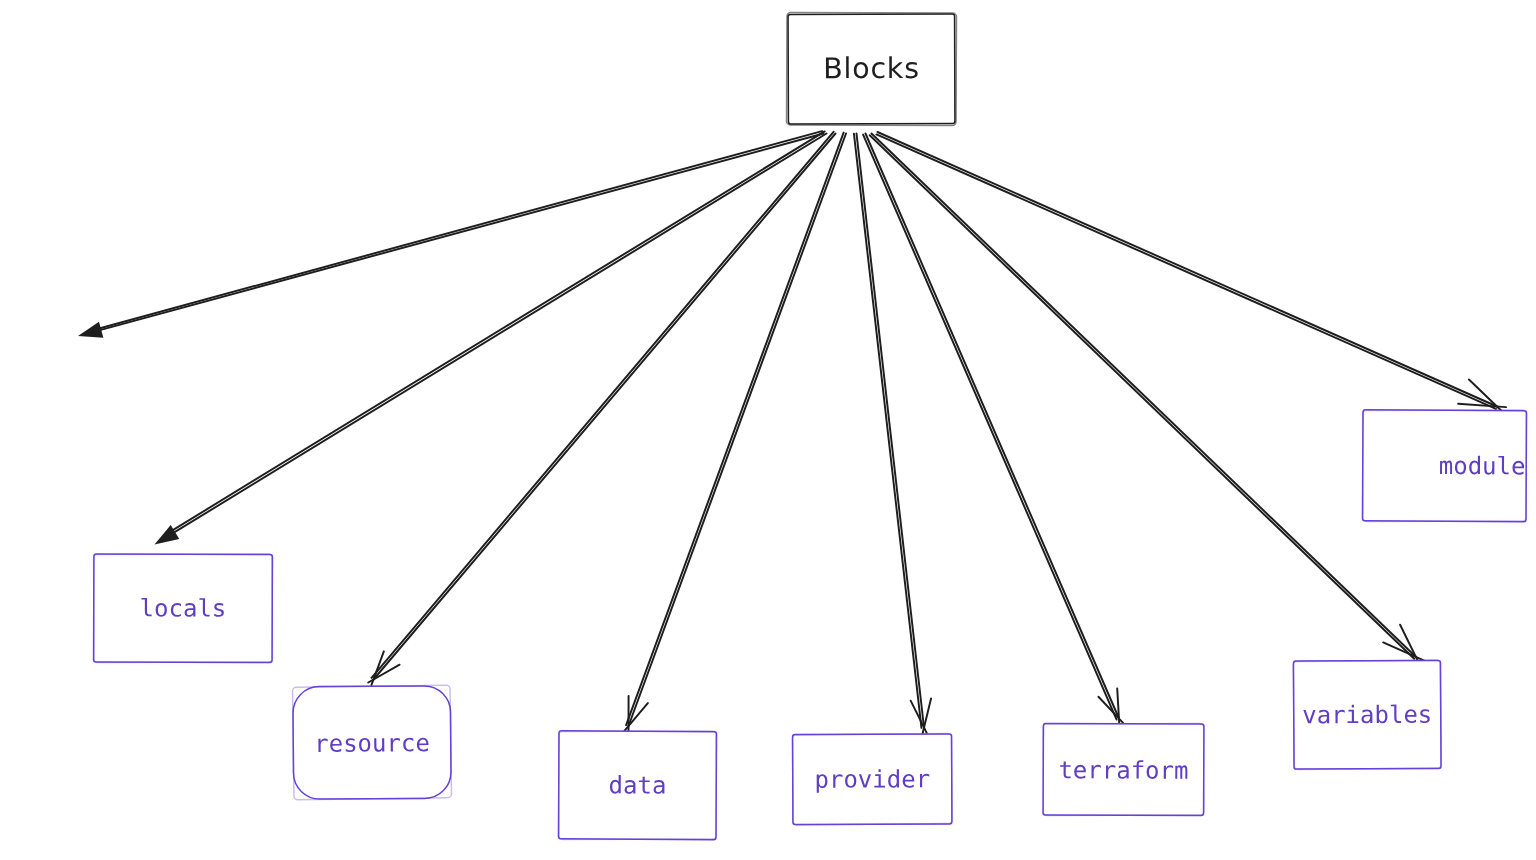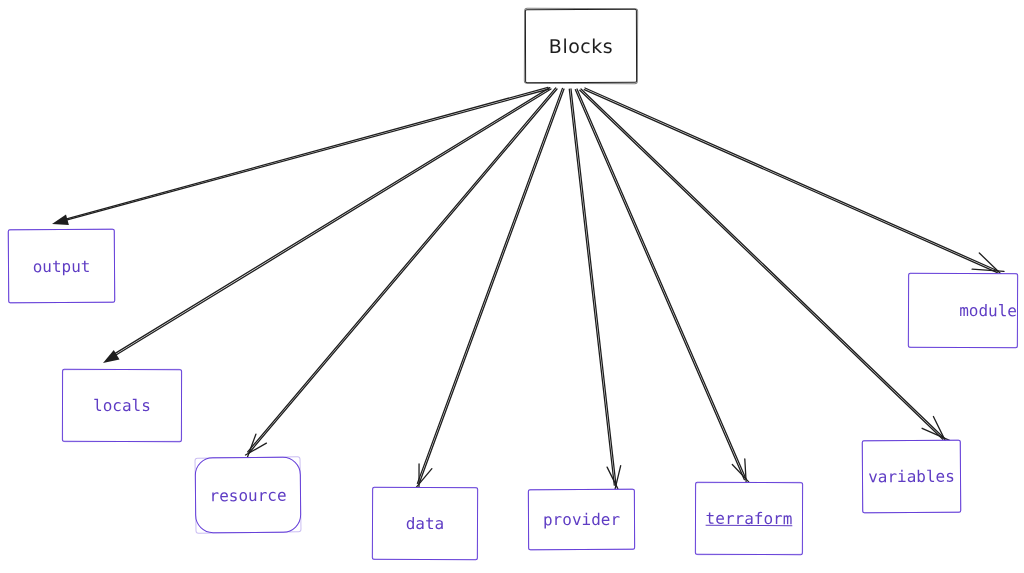--- a/index.html
+++ b/index.html
@@ -64,21 +64,21 @@
   }
   .label { pointer-events: none; user-select: none; }
 
   
   #node-blocks    { left:525px; top:9px;   width:112px; height:74px; transform: rotate(-0.2deg); }
   #node-output    { left:8px;   top:229px; width:107px; height:74px; transform: rotate(-0.3deg); }
   #node-locals    { left:62px;  top:369px; width:120px; height:73px; transform: rotate(0.2deg); }
   #node-resource  { left:195px; top:457px; width:106px; height:76px; transform: rotate(-0.4deg); border-radius: 18px; }
   #node-data      { left:372px; top:487px; width:106px; height:73px; transform: rotate(0.3deg); }
   #node-provider  { left:528px; top:489px; width:107px; height:61px; transform: rotate(-0.2deg); }
-  #node-terraform { left:695px; top:482px; width:108px; height:73px; transform: rotate(0.25deg); text-decoration: underline; }
+  #node-terraform { left:695px; top:482px; width:108px; height:62px; transform: rotate(0.25deg); }
   #node-variables { left:862px; top:440px; width:99px; height:73px; transform: rotate(-0.3deg); justify-content: center; }
   #node-module    { left:908px; top:273px; width:110px; height:75px; transform: rotate(0.3deg); justify-content: flex-end; }
 </style>
 </head>
 <body>
 
 <div id="canvas">
 
   <svg id="edges-svg" viewBox="0 0 1024 573" xmlns="http://www.w3.org/2000/svg">
 
@@ -134,23 +134,20 @@
       <path class="arrow-line" d="M584.3,89.6 L997.3,272.6"></path>
       <path class="arrow-line" d="M979.3,253 L1002.3,275.2"></path>
       <path class="arrow-line" d="M972.1,269.2 L1004,271.4"></path>
     </g>
   </svg>
 
   <div id="node-blocks" class="node root">
     <span class="label">Blocks</span>
   </div>
 
-  <div id="node-output" class="node child">
-    <span class="label">output</span>
-  </div>
 
   <div id="node-locals" class="node child">
     <span class="label">locals</span>
   </div>
 
   <div id="node-resource" class="node child">
     <span class="label">resource</span>
   </div>
 
   <div id="node-data" class="node child">

